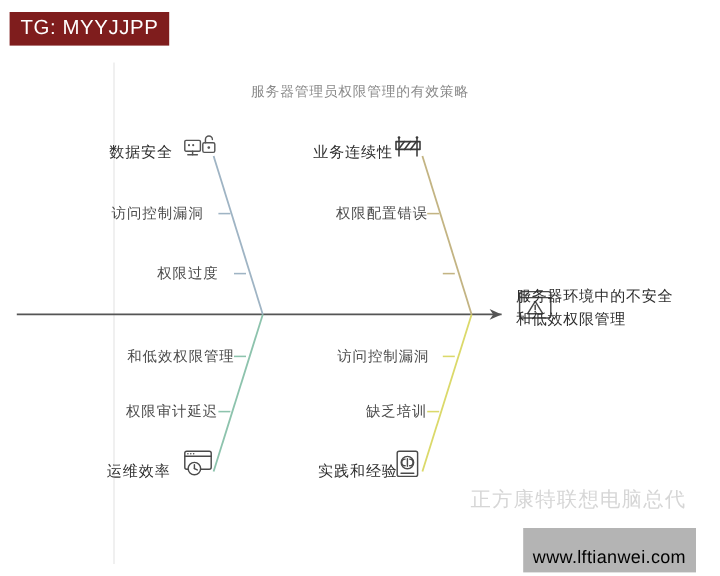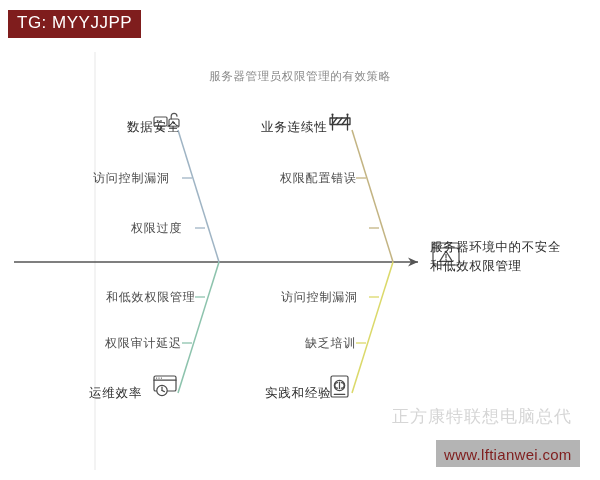--- a/index.html
+++ b/index.html
@@ -104,23 +104,23 @@
     color: #d6d6d6;
     letter-spacing: 1px;
     white-space: nowrap;
     font-family: "DejaVu Sans", sans-serif;
   }
   .wm-url {
     position: absolute;
     left: 436px;
     top: 440px;
     background: #b4b4b4;
-    color: #7f1d1d;
+    color: #000000;
     font-size: 15px;
-    padding: 6px 8px 4px 8px;
+    padding: 16px 8px 4px 8px;
     letter-spacing: 0.3px;
     white-space: nowrap;
     font-family: "Liberation Sans", sans-serif;
   }
 </style>
 </head>
 <body>
 
 <div id="stage">
 
@@ -199,21 +199,21 @@
       <path d="M 13 8.2 L 19.3 18.4 L 6.7 18.4 Z"></path>
       <line x1="13" y1="11.4" x2="13" y2="15"></line>
       <circle cx="13" cy="16.7" r="0.75" fill="#4a4a4a" stroke="none"></circle>
     </g>
   </svg>
 
   <div class="tg-badge">TG: MYYJJPP</div>
 
   <div class="chart-title">服务器管理员权限管理的有效策略</div>
 
-  <div class="lbl main" style="left:91px; top:119px;margin-left:36px;">数据安全</div>
+  <div class="lbl main" style="left:91px; top:119px;">数据安全</div>
   <div class="lbl sub" style="left:93px; top:171px;">访问控制漏洞</div>
   <div class="lbl sub" style="left:131px; top:221px;">权限过度</div>
 
   <div class="lbl main" style="left:261px; top:119px;">业务连续性</div>
   <div class="lbl sub" style="left:280px; top:171px;">权限配置错误</div>
 
   <div class="lbl sub" style="left:106px; top:290px;">和低效权限管理</div>
   <div class="lbl sub" style="left:105px; top:336px;">权限审计延迟</div>
   <div class="lbl main" style="left:89px; top:385px;">运维效率</div>
 

